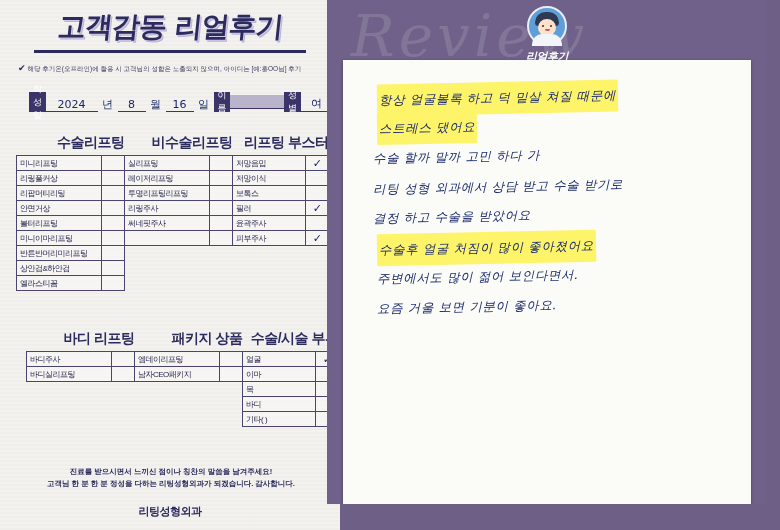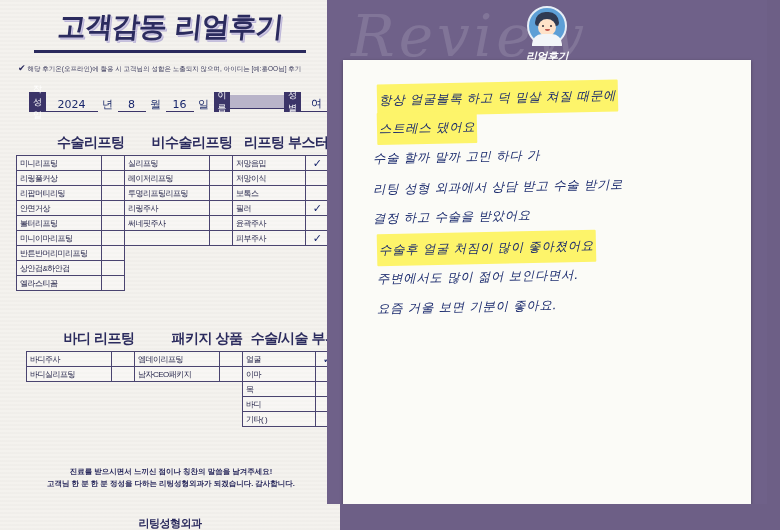--- a/index.html
+++ b/index.html
@@ -88,21 +88,21 @@
   }
   .tbl td.blank{background:rgba(255,255,255,0.35);}
   .grp1{left:16px;top:134px;}
   .grp2{left:16px;top:330px;margin-left:10px;}
 
   .foot{
     position:absolute;left:16px;top:466px;width:310px;text-align:center;
     font-size:7.5px;color:#2b2b5e;line-height:1.6;font-weight:bold;
   }
   .clinic{
-    position:absolute;left:0;top:516px;width:340px;text-align:center;
+    position:absolute;left:0;top:504px;width:340px;text-align:center;
     font-size:11px;color:#2b2b5e;font-weight:bold;letter-spacing:-0.5px;
   }
 
   
   #right{
     position:absolute;left:327px;top:0;width:440px;height:504px;
     background:#6f6189;
     overflow:hidden;
     font-style:italic;
   }

